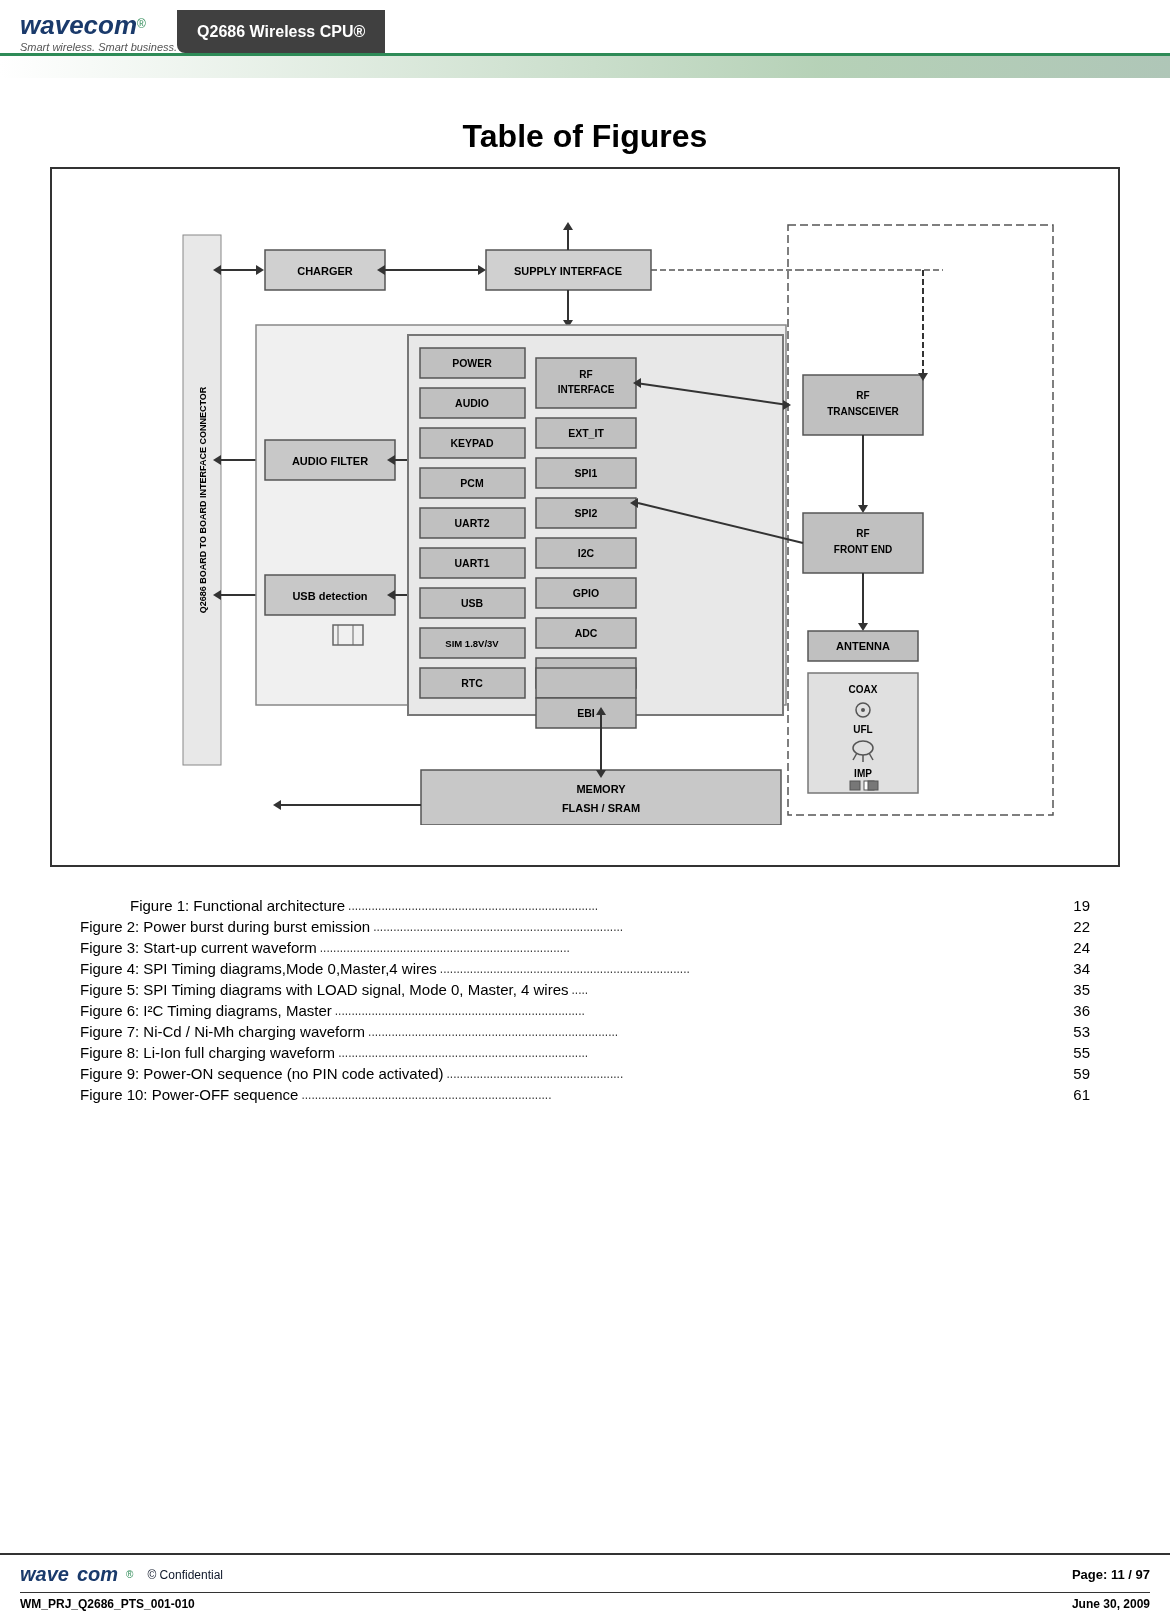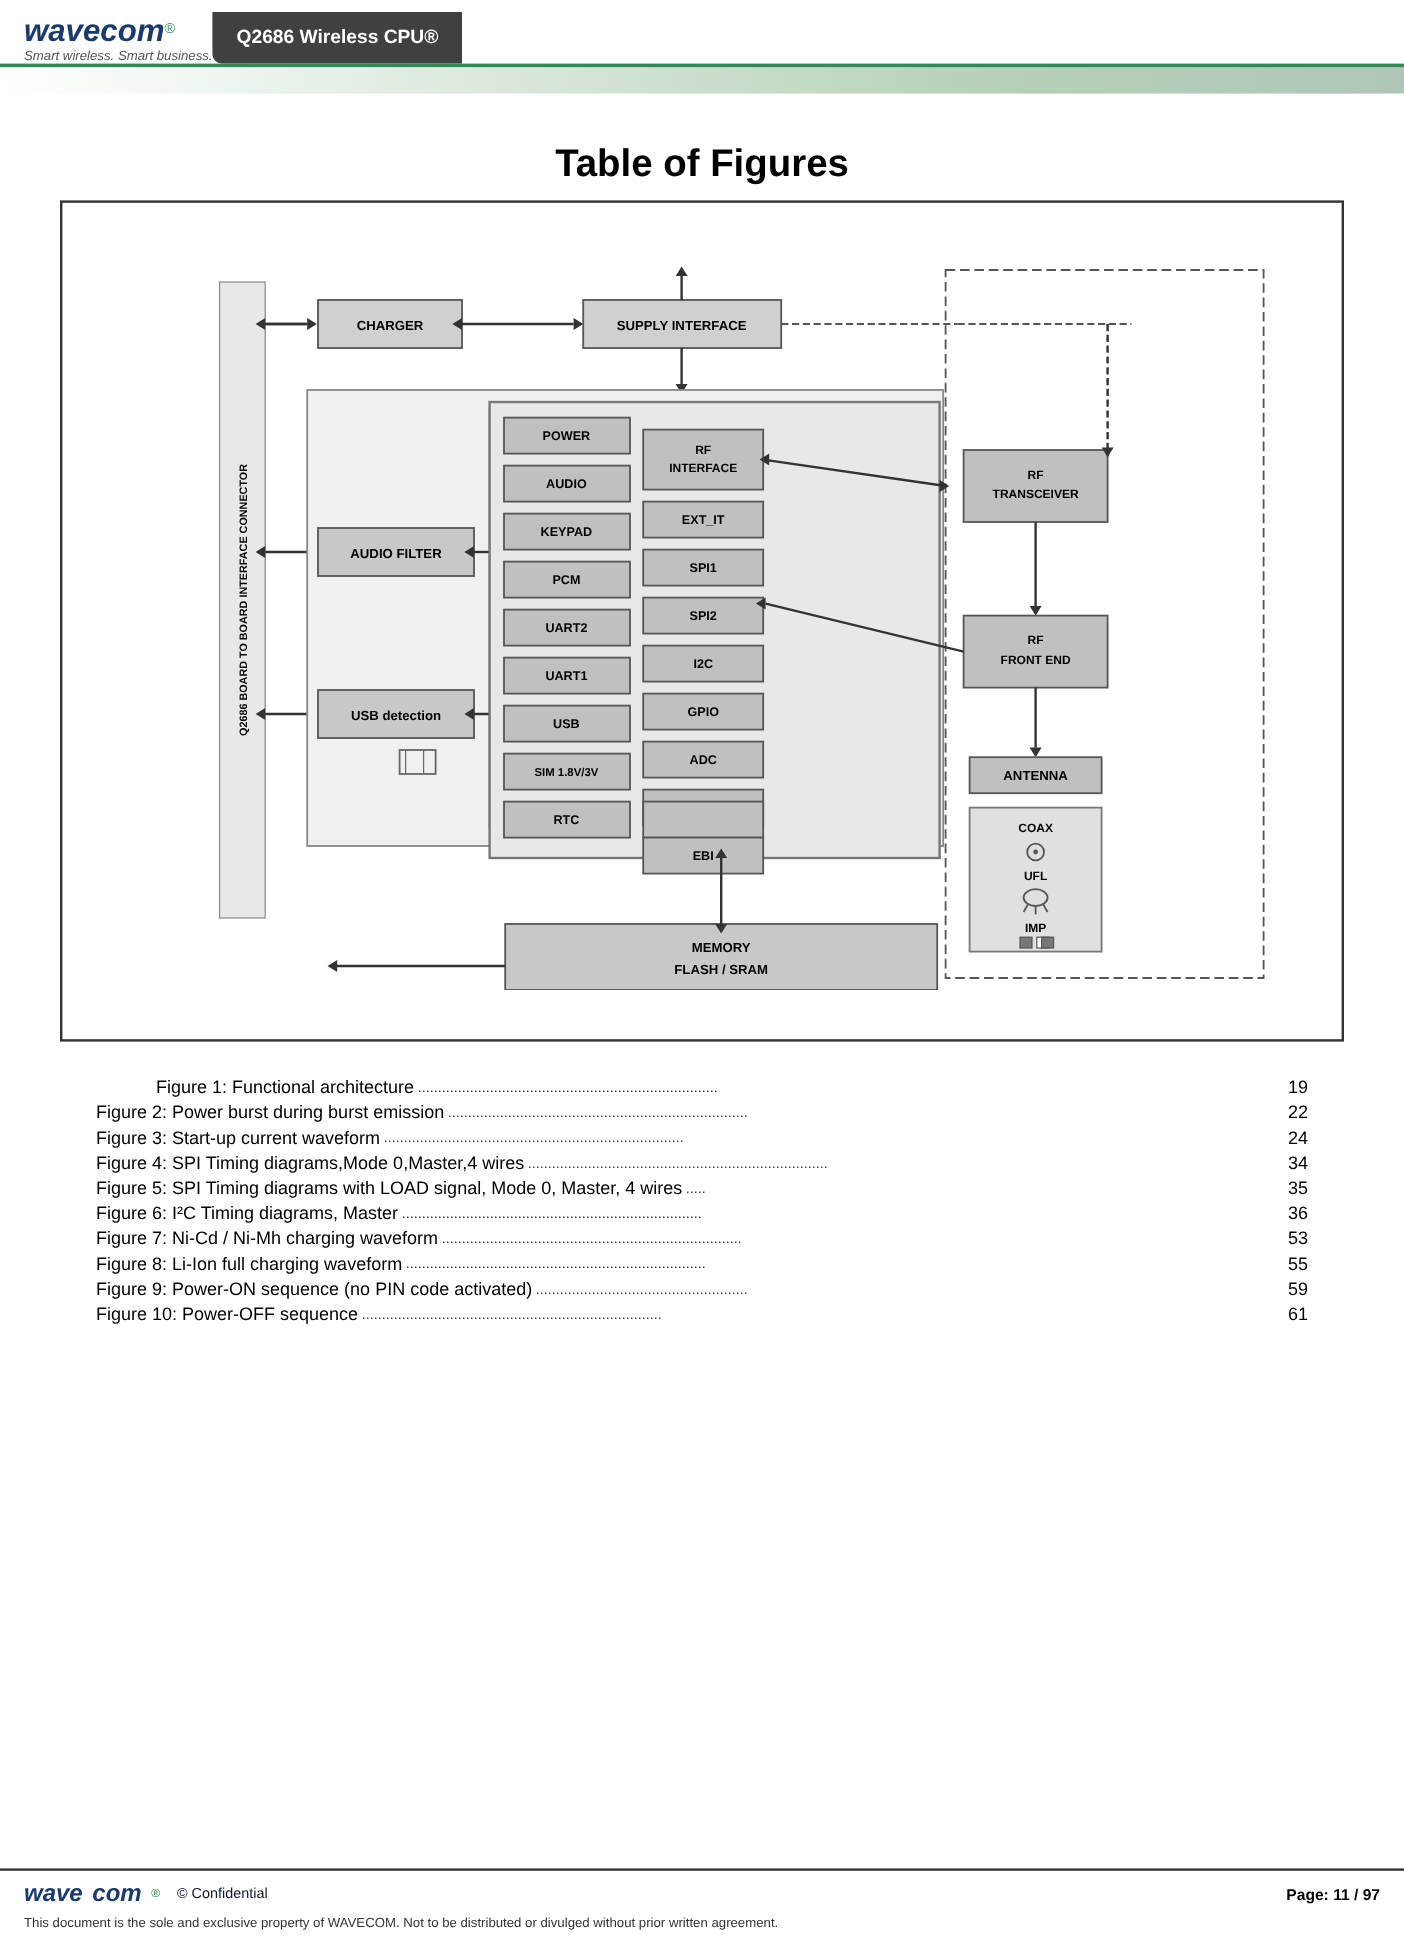--- a/index.html
+++ b/index.html
@@ -440,14 +440,17 @@
 <div class="footer">
   <div class="footer-top">
     <div class="footer-logo-area">
       <span style="font-size:20px; font-weight:bold; color:#1a3a6b; font-style:italic;">wave</span>
         <span style="font-size:20px; font-weight:bold; color:#1a3a6b; font-style:italic;">com</span>
         <span style="font-size:10px; color:#2e8b57; vertical-align:super;">®</span>
       <span class="footer-confidential" style="margin-left:6px;">© Confidential</span>
     </div>
     <div class="footer-page">Page: 11 / 97</div>
   </div>
-  <div class="footer-disclaimer">This document is the sole and exclusive property of WAVECOM. Not to be distributed or divulged without prior written agreement.</div>
+  <div class="footer-bottom">
+    <span class="footer-doc">WM_PRJ_Q2686_PTS_001-010</span>
+    <span class="footer-date">June 30, 2009</span>
+  </div>
 </div>
 
 </body></html>

